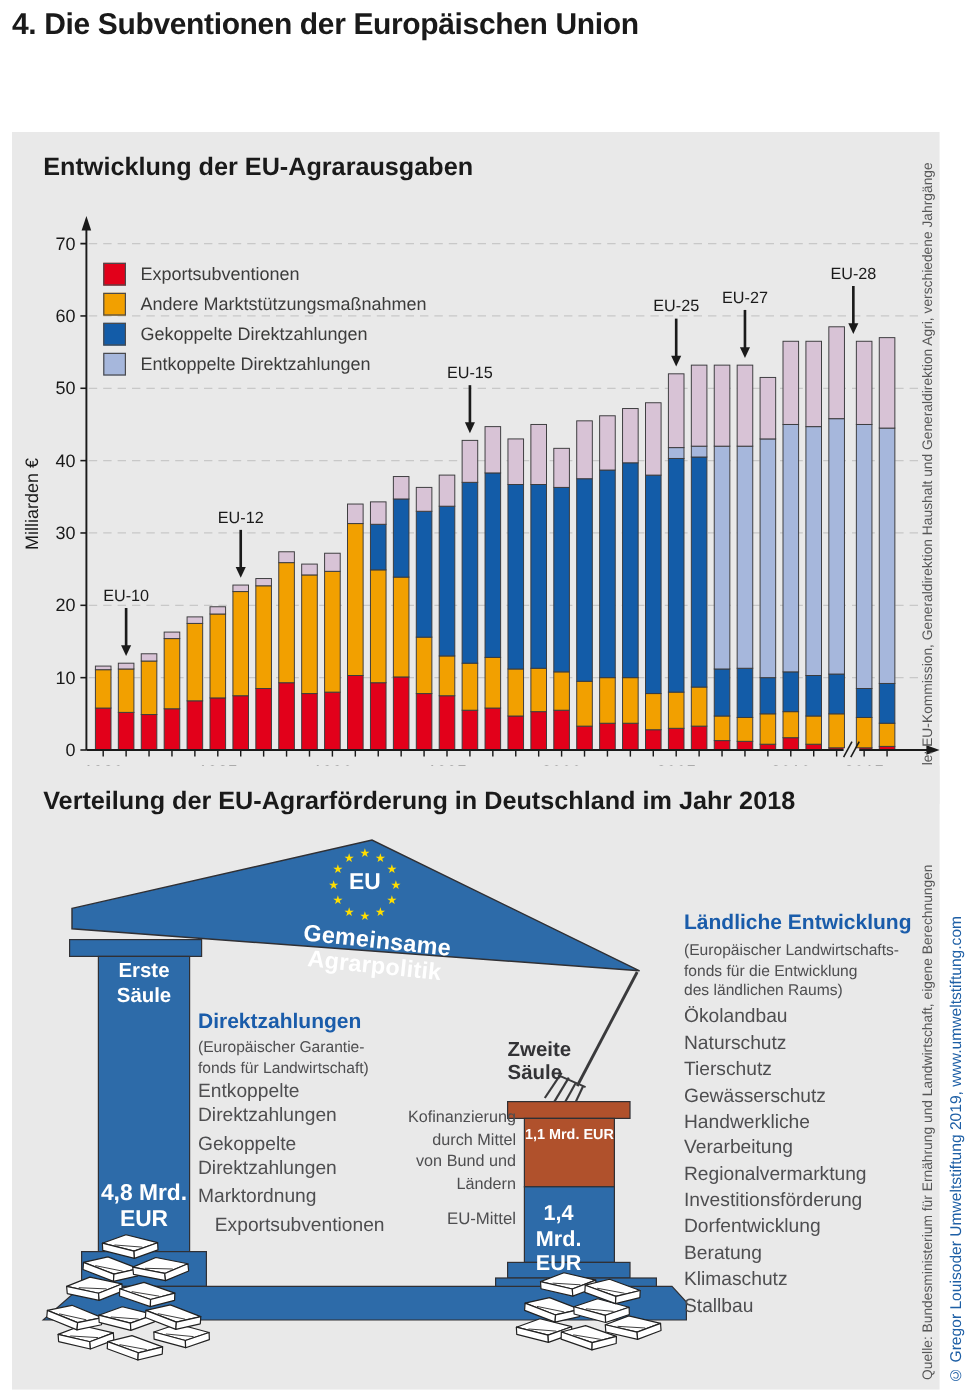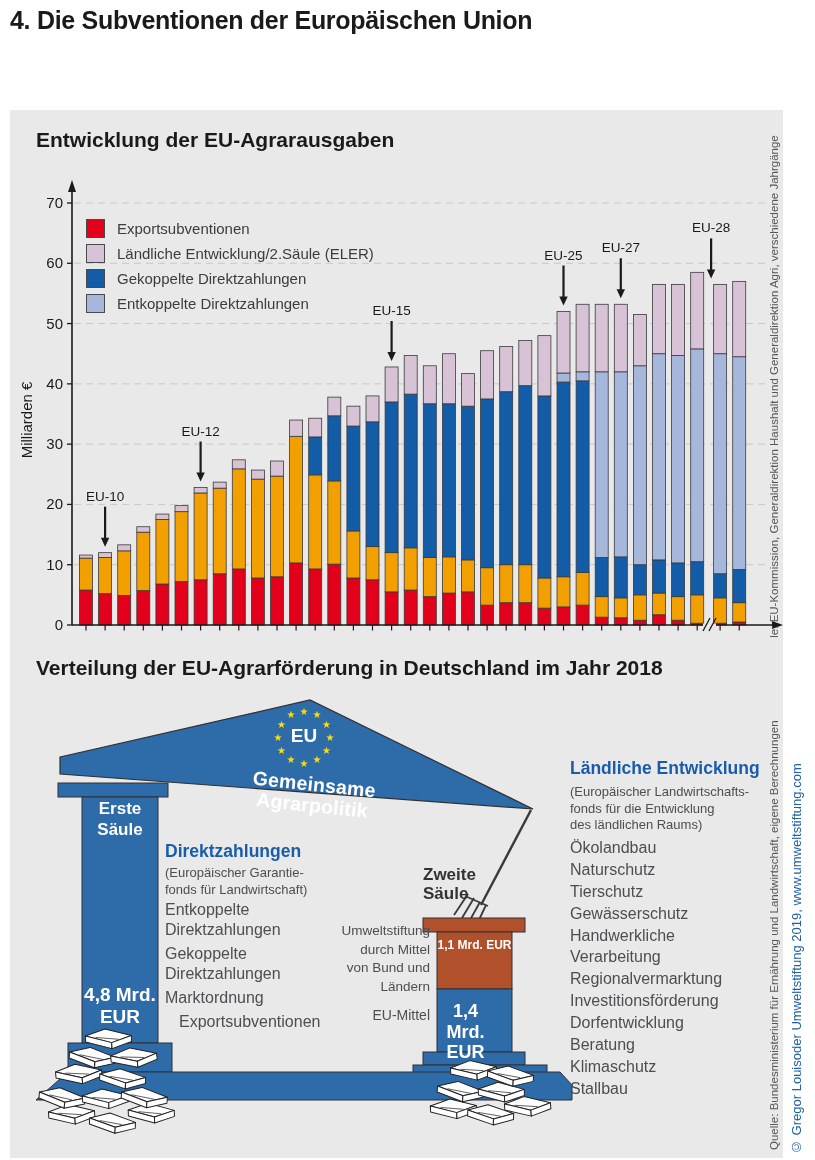--- a/index.html
+++ b/index.html
@@ -378,22 +378,22 @@
           <text x="701.1200000000001" y="122.3857142857143" text-anchor="middle" font-size="13.5" fill="#1a1a1a">EU-28</text>
         </g>
       </g>
     </svg>
   <div class="abs" id="legend">
     <div class="legend-row">
       <span class="legend-swatch" style="background: rgb(226, 0, 26);"></span>
       <span class="legend-label">Exportsubventionen</span>
     </div>
     <div class="legend-row">
-      <span class="legend-swatch" style="background: rgb(216, 195, 214);"></span>
-      <span class="legend-label">Ländliche Entwicklung/2.Säule (ELER)</span>
+      <span class="legend-swatch" style="background: rgb(242, 160, 0);"></span>
+      <span class="legend-label">Andere Marktstützungsmaßnahmen</span>
     </div>
     <div class="legend-row">
       <span class="legend-swatch" style="background: rgb(19, 92, 168);"></span>
       <span class="legend-label">Gekoppelte Direktzahlungen</span>
     </div>
     <div class="legend-row">
       <span class="legend-swatch" style="background: rgb(166, 183, 220);"></span>
       <span class="legend-label">Entkoppelte Direktzahlungen</span>
     </div>
   </div>
@@ -566,21 +566,21 @@
     </div>
   <div class="abs" id="direkt-items">
       <div class="dlist-item">Entkoppelte Direktzahlungen</div>
       <div class="dlist-item">Gekoppelte Direktzahlungen</div>
       <div class="dlist-item">Marktordnung</div>
       <div class="dlist-item">Exportsubventionen</div>
     </div>
 
   <div class="abs" id="zweite-label">Zweite Säule</div>
   <div class="abs" id="kofi-text">
-      <div>Umweltstiftung</div>
+      <div>Kofinanzierung</div>
       <div>durch Mittel</div>
       <div>von Bund und</div>
       <div>Ländern</div>
     </div>
   <div class="abs" id="eu-mittel">EU-Mittel</div>
   <div class="abs white-bold" id="zweite-amount-bund">1,1 Mrd. EUR</div>
   <div class="abs white-bold" id="zweite-amount-eu">1,4 Mrd. EUR</div>
 
   <div class="abs sub-lines" id="laendliche-sub">
       <div>(Europäischer Landwirtschafts-</div>

